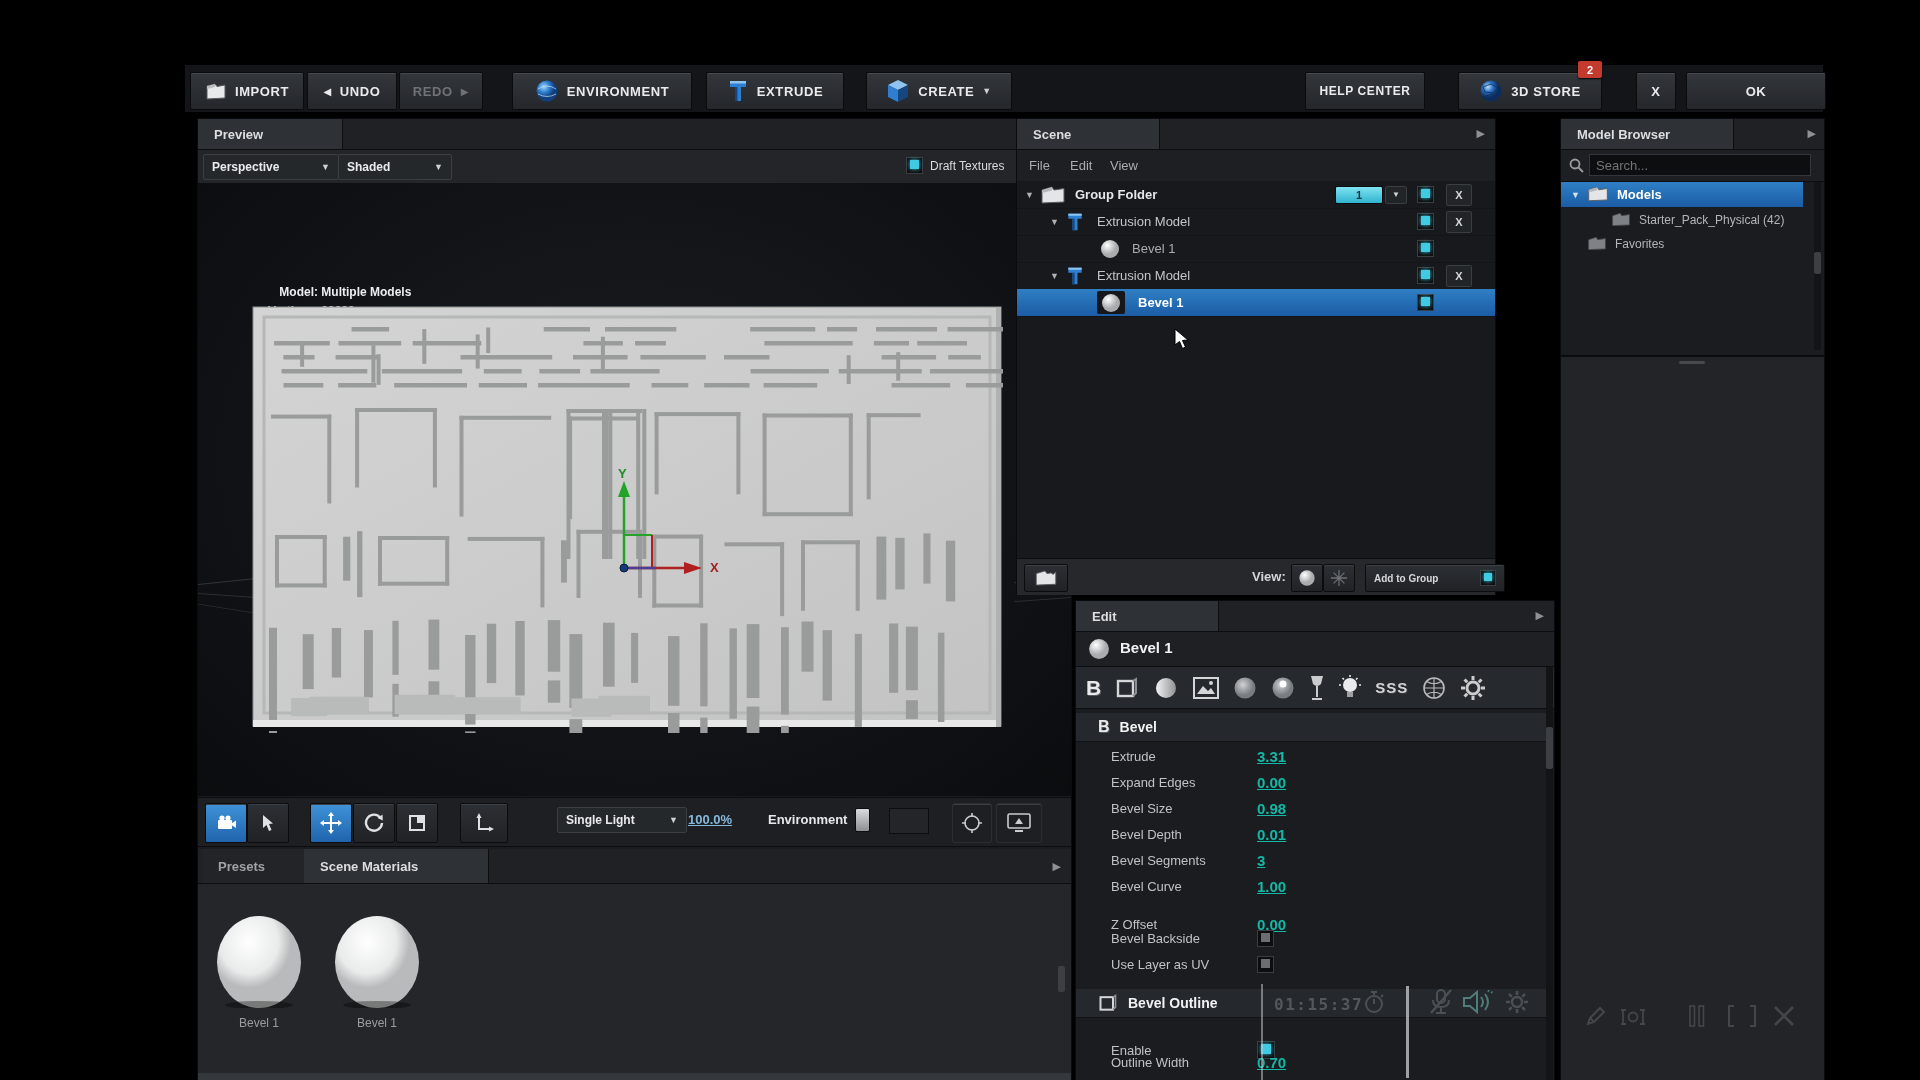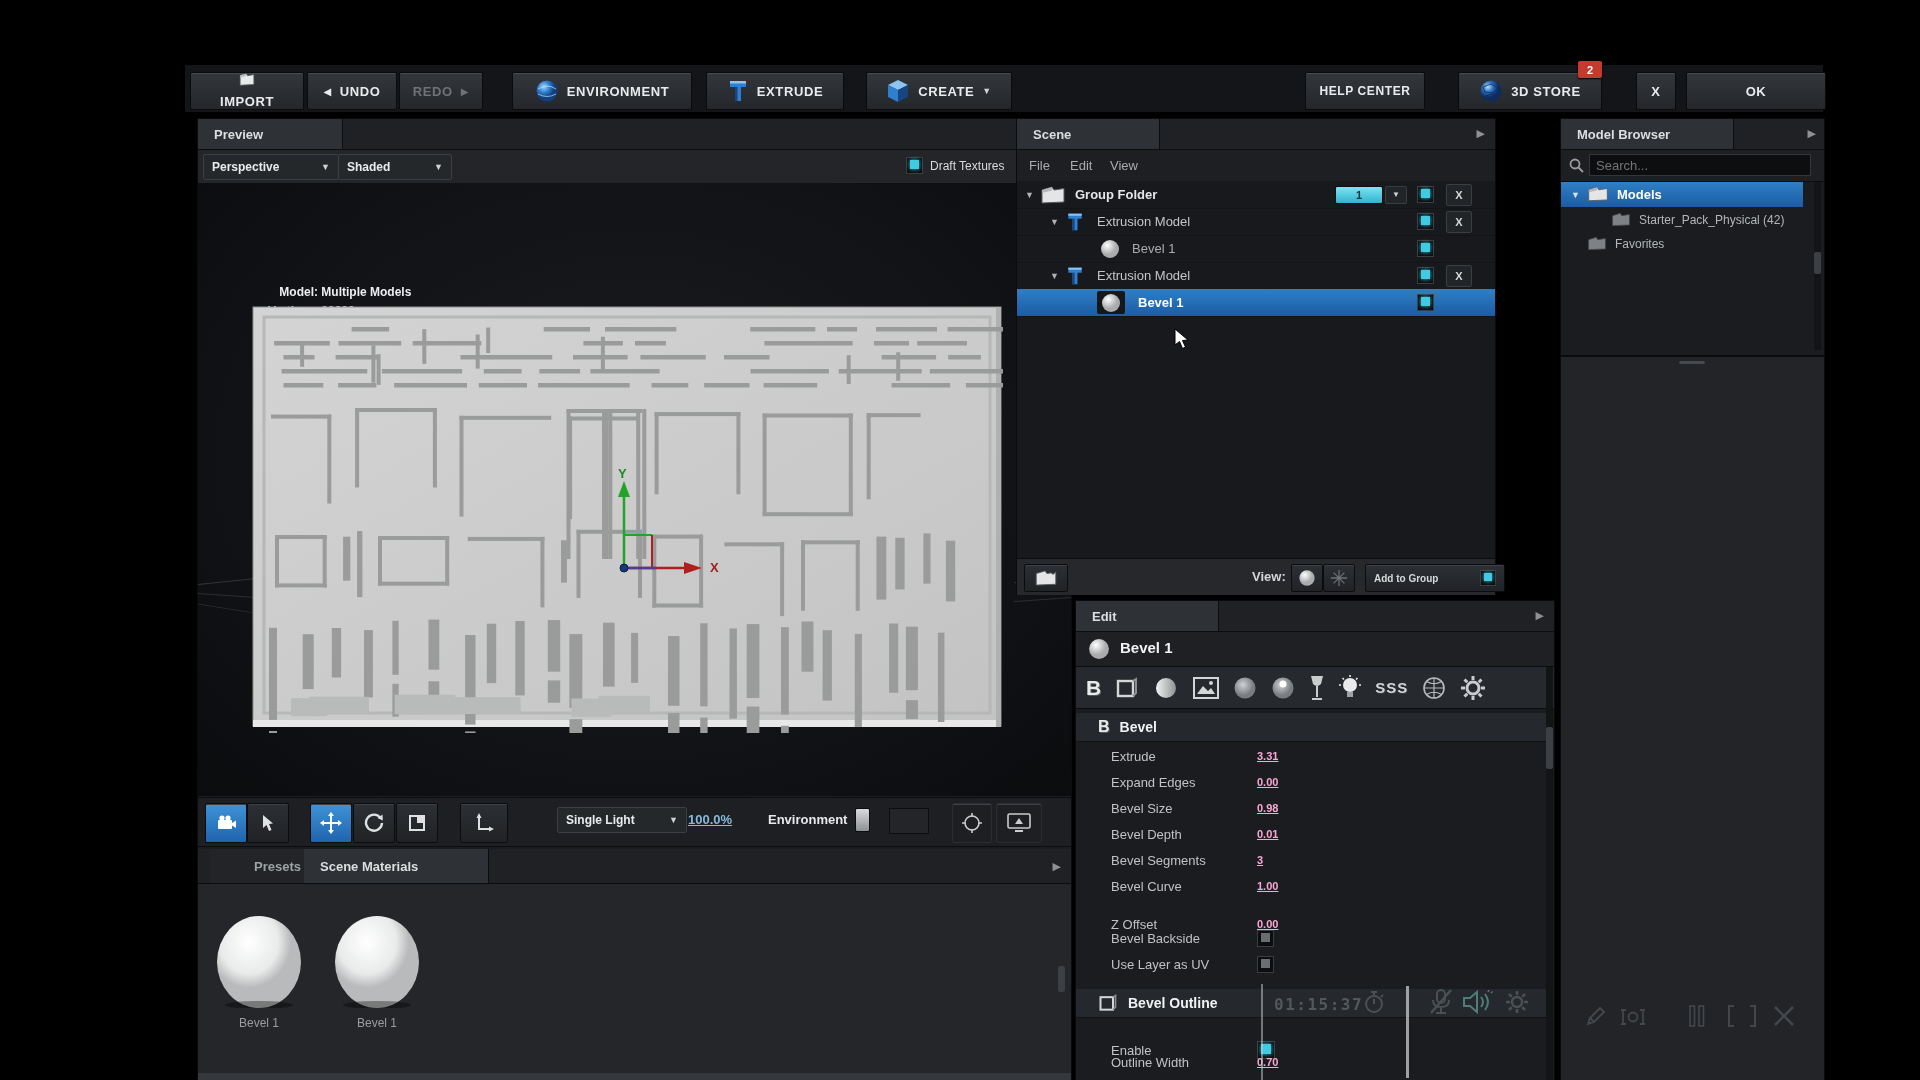--- a/index.html
+++ b/index.html
@@ -36,40 +36,40 @@
   
   .trow{position:absolute;left:0;right:0;height:27px;border-bottom:1px solid #121416;
         display:flex;align-items:center;font-size:13px;color:#c3c5c8;cursor:pointer;}
   .trow.sel{background:linear-gradient(#2f7fc4,#1b5ca5);color:#fff;font-weight:bold;}
   .caret{font-size:9px;color:#aeb1b4;}
   .xbtn{width:24px;height:20px;background:#222528;border:1px solid #3a3e43;border-radius:2px;
         color:#d5d7d9;font-size:11px;font-weight:bold;display:flex;align-items:center;justify-content:center;cursor:pointer;}
   
   .prow{position:absolute;left:0;right:8px;height:26px;display:flex;align-items:center;}
   .plabel{position:absolute;left:35px;font-size:13px;color:#c0c2c4;}
-  .pval{position:absolute;left:181px;font-size:11px;font-weight:bold;color:#f9a8d4;
+  .pval{position:absolute;left:181px;font-size:15px;font-weight:bold;color:#14b8a6;
         text-decoration:underline;cursor:pointer;}
   .sechead{position:absolute;left:0;right:8px;height:28px;background:#25282c;border-bottom:1px solid #101214;
            display:flex;align-items:center;gap:10px;padding-left:22px;color:#f0f2f4;font-weight:bold;font-size:14px;}
   
   .vbtn{display:flex;align-items:center;justify-content:center;background:linear-gradient(#2c2f33,#202226);
         border:1px solid #0b0c0d;box-shadow:inset 0 1px 0 #3d4146;border-radius:2px;cursor:pointer;}
   .vbtn.act{background:linear-gradient(#3f93d8,#1f64ad);}
   .scrollthumb{background:#3c3f43;border-radius:2px;cursor:pointer;}
   .ovicon{color:#4b5055;}
   svg{display:block;}
 </style>
 </head>
 <body>
 
 <div id="stage">
 
   <div class="abs topbar" style="left:185px;top:65px;width:1638px;height:47px;"></div>
 
-  <div class="abs tbtn" style="left:190px;top:72px;width:112px;height:36px;flex-direction:column;">
+  <div class="abs tbtn" style="left:190px;top:72px;width:112px;height:36px;">
     <svg width="22" height="17" viewBox="0 0 22 17">
         <path d="M2 3 L10 1 L12 3.5 L20 2 L20 15 L2 16 Z" fill="#e8e9ea" stroke="#55585c"></path>
         <path d="M2 3 L10 1 L10 4 L2 6 Z" fill="#babcbe"></path>
       </svg>
     <span>IMPORT</span>
   </div>
 
   <div class="abs tbtn" style="left:307px;top:72px;width:88px;height:36px;">
     <span style="font-size:10px;">◀</span>
     <span>UNDO</span>
@@ -418,21 +418,21 @@
       <div class="vbtn abs" style="left:798px;top:5px;width:44px;height:38px;background:none;border-color:#2a2d31;">
         <svg width="24" height="20" viewBox="0 0 24 20">
             <rect x="1" y="1" width="22" height="14" rx="1.5" stroke="#caccce" stroke-width="1.6" fill="none"></rect>
             <path d="M12 5 L16 11 H8 Z" fill="#caccce"></path>
             <rect x="8" y="17" width="8" height="2" fill="#caccce"></rect>
           </svg>
       </div>
     </div>
 
     <div class="abs" style="left:0;top:730px;width:873px;height:34px;background:#1f2124;border-bottom:1px solid #0c0d0e;">
-      <div class="tab off" style="left:12px;width:103px;height:34px;justify-content:center;">
+      <div class="tab off" style="left:4px;width:103px;height:34px;">
         <span>Presets</span>
       </div>
       <div class="tab" style="left:106px;width:152px;height:34px;">
         <span>Scene Materials</span>
       </div>
       <span class="parrow" style="right:10px;top:11px;">▶</span>
     </div>
 
     <div class="abs" style="left:0;top:765px;width:873px;height:189px;background:#242629;">
       <div class="abs" style="left:16px;top:28px;width:90px;text-align:center;cursor:pointer;">

